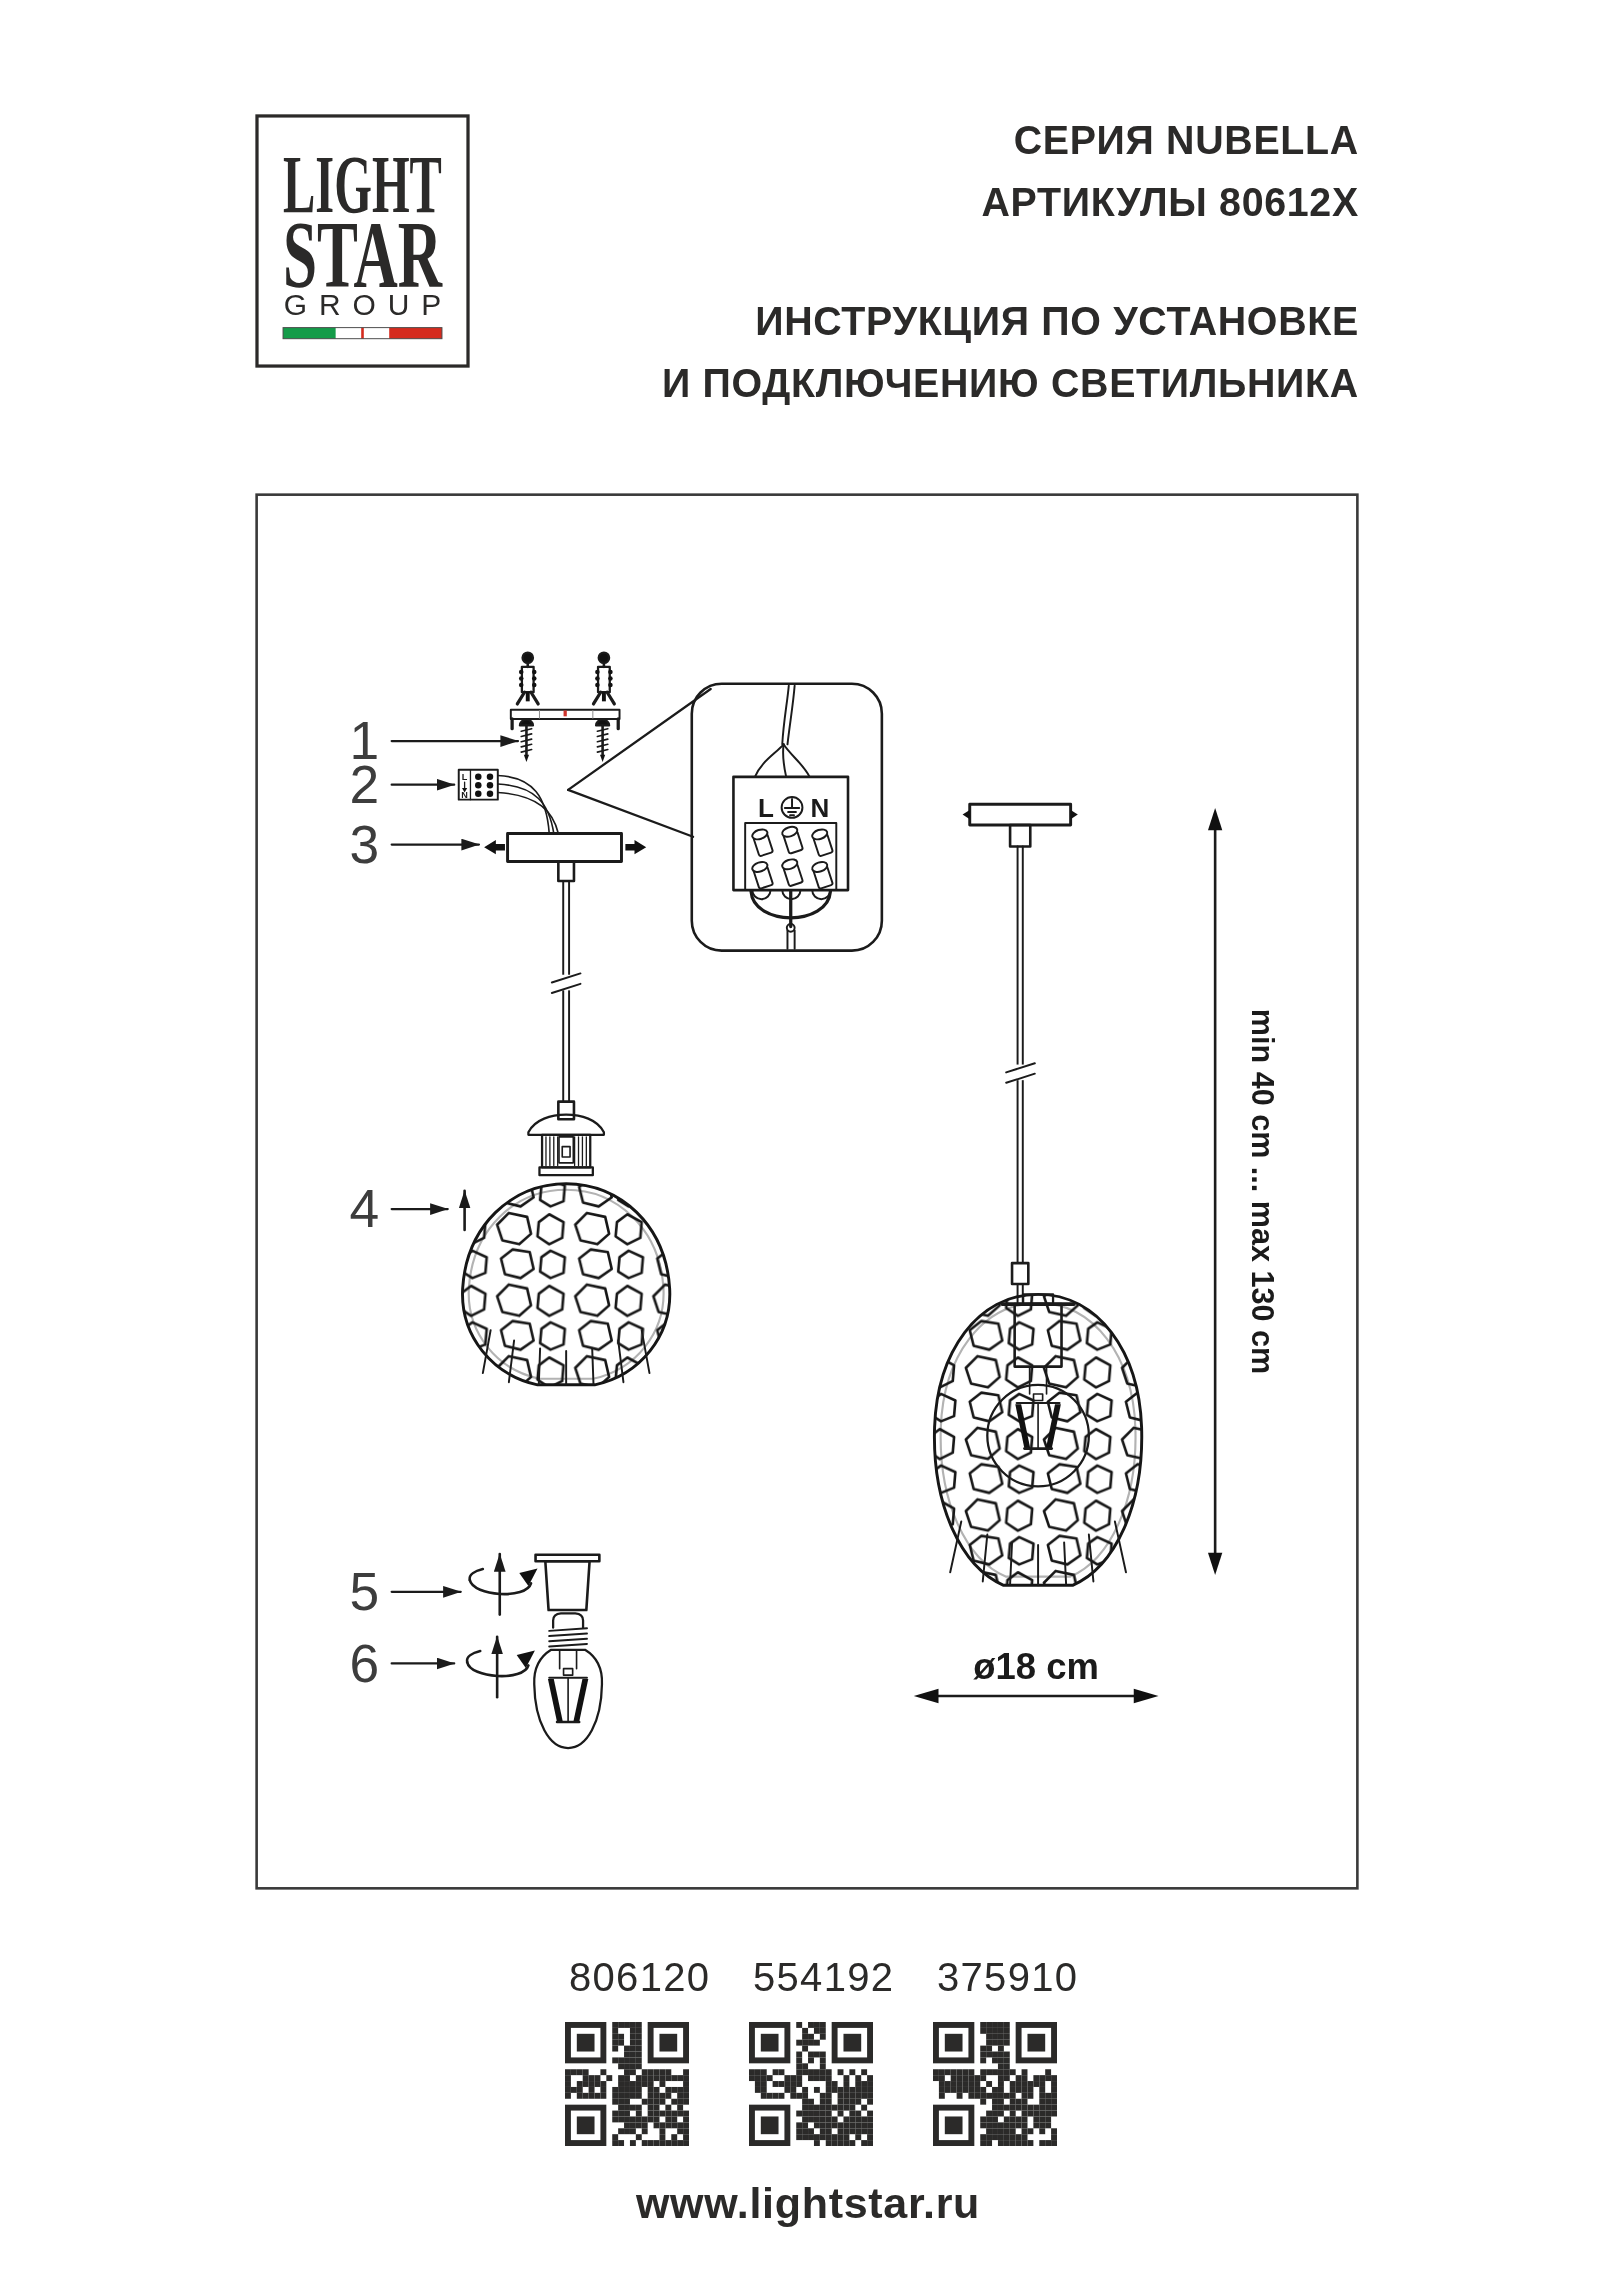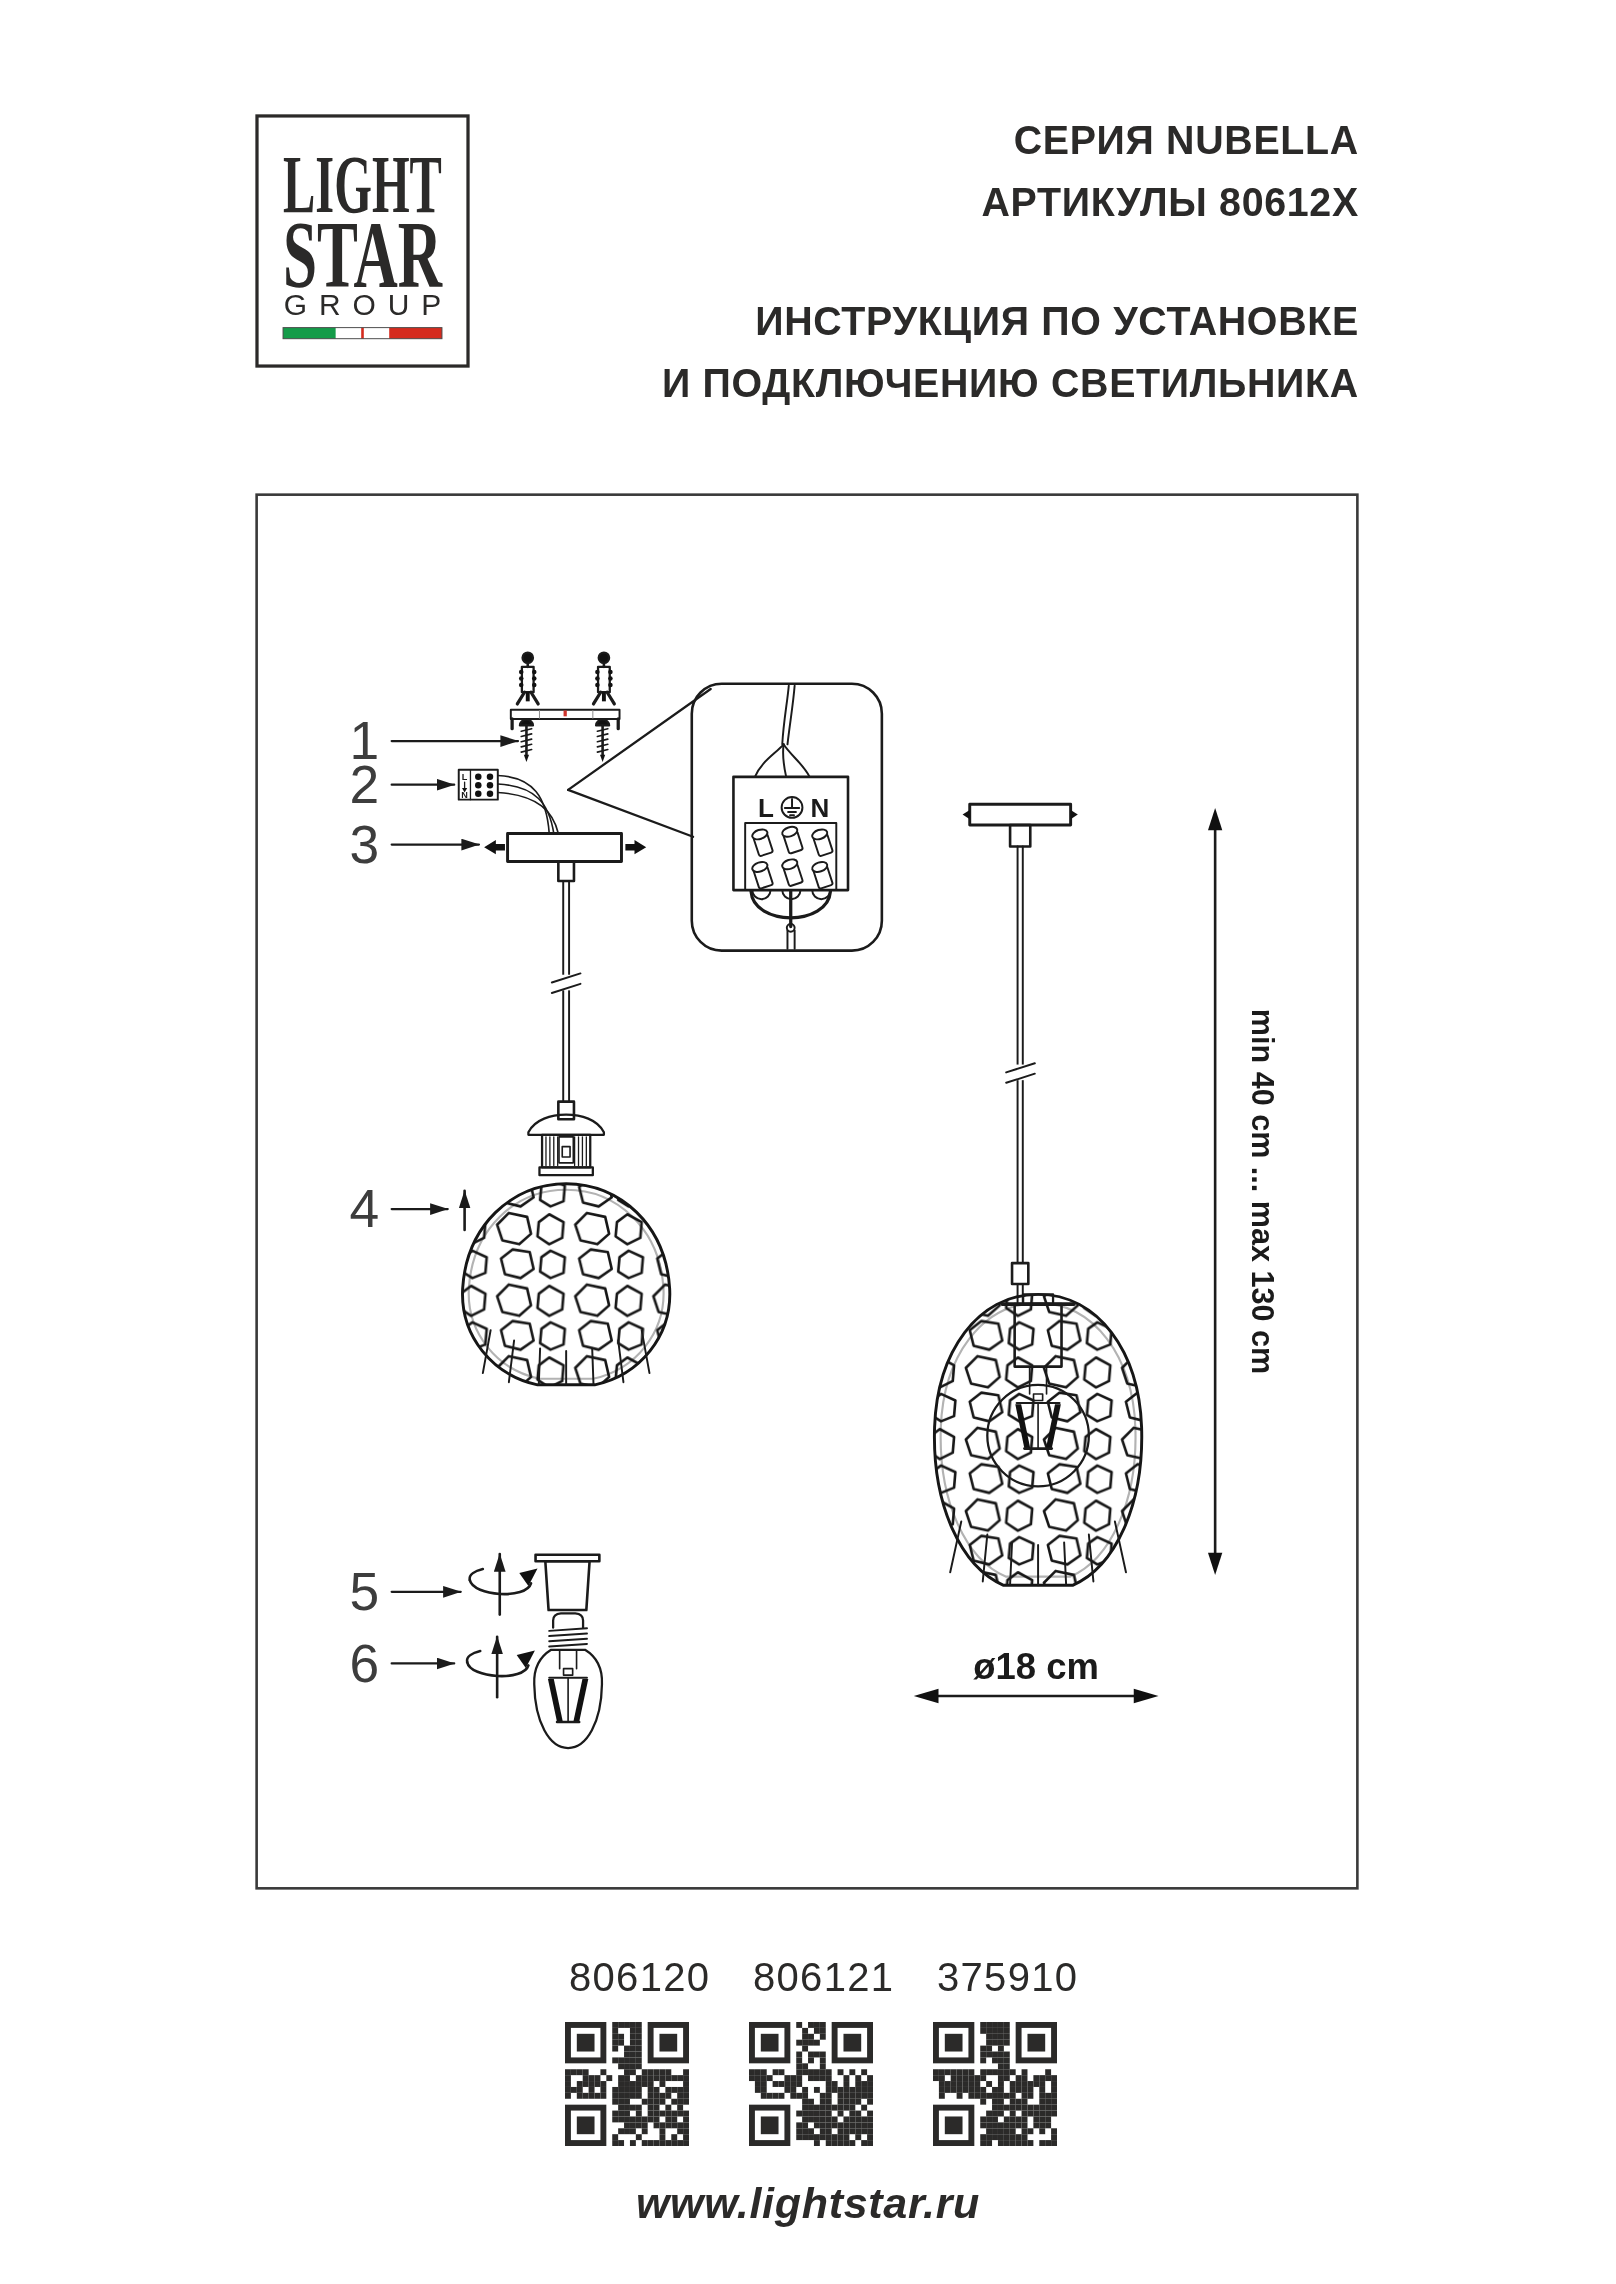--- a/index.html
+++ b/index.html
@@ -16,21 +16,21 @@
   #header .gap{margin-top:57px;}
   
   #frame{left:255px;top:493px;width:1104px;height:1397px;}
   #frame svg{display:block;}
   
   .qrfig{position:absolute;top:1955px;width:156px;text-align:center;}
   .qrfig .lbl{font-size:40px;font-weight:500;letter-spacing:1.3px;margin-left:20px;}
   .qrfig svg{margin-top:22px;background:#fff;}
   
   #footer{position:absolute;top:2179px;left:0;width:100%;text-align:center;
-          font-size:43px;font-weight:bold;letter-spacing:0.7px;font-style:italic;}
+          font-size:43px;font-weight:bold;letter-spacing:0.7px;}
 </style>
 </head>
 <body>
 
 <svg id="logo" class="abs" viewBox="0 0 330 390">
   <rect x="3" y="3" width="324" height="384" fill="none" stroke="#2b2a29" stroke-width="5"></rect>
   <text x="43" y="150" font-family="Liberation Serif, serif" font-weight="bold" font-size="128" textLength="244" lengthAdjust="spacingAndGlyphs" fill="#2b2a29" stroke="none">LIGHT</text>
   <text x="43" y="266" font-family="Liberation Serif, serif" font-weight="bold" font-size="146" textLength="244" lengthAdjust="spacingAndGlyphs" fill="#2b2a29" stroke="none">STAR</text>
   <text x="44" y="309" font-family="Liberation Sans, sans-serif" font-weight="400" font-size="46" textLength="242" lengthAdjust="spacing" fill="#2b2a29" stroke="none">GROUP</text>
   <g>
@@ -535,21 +535,21 @@
       <rect x="18" y="18" width="27" height="27" fill="#2b2a29"></rect>
       <rect x="126" y="0" width="63" height="63" fill="#2b2a29"></rect>
       <rect x="135" y="9" width="45" height="45" fill="#fff"></rect>
       <rect x="144" y="18" width="27" height="27" fill="#2b2a29"></rect>
       <rect x="0" y="126" width="63" height="63" fill="#2b2a29"></rect>
       <rect x="9" y="135" width="45" height="45" fill="#fff"></rect>
       <rect x="18" y="144" width="27" height="27" fill="#2b2a29"></rect>
     </svg>
 </div>
 <div class="qrfig" style="left:733px">
-  <div class="lbl">806121</div>
+  <div class="lbl">554192</div>
   <svg width="124" height="124" viewBox="0 0 189 189">
       <rect x="72" y="0" width="9" height="9" fill="#2b2a29"></rect>
       <rect x="90" y="0" width="9" height="9" fill="#2b2a29"></rect>
       <rect x="99" y="0" width="9" height="9" fill="#2b2a29"></rect>
       <rect x="108" y="0" width="9" height="9" fill="#2b2a29"></rect>
       <rect x="81" y="9" width="9" height="9" fill="#2b2a29"></rect>
       <rect x="99" y="9" width="9" height="9" fill="#2b2a29"></rect>
       <rect x="108" y="9" width="9" height="9" fill="#2b2a29"></rect>
       <rect x="81" y="18" width="9" height="9" fill="#2b2a29"></rect>
       <rect x="90" y="18" width="9" height="9" fill="#2b2a29"></rect>

